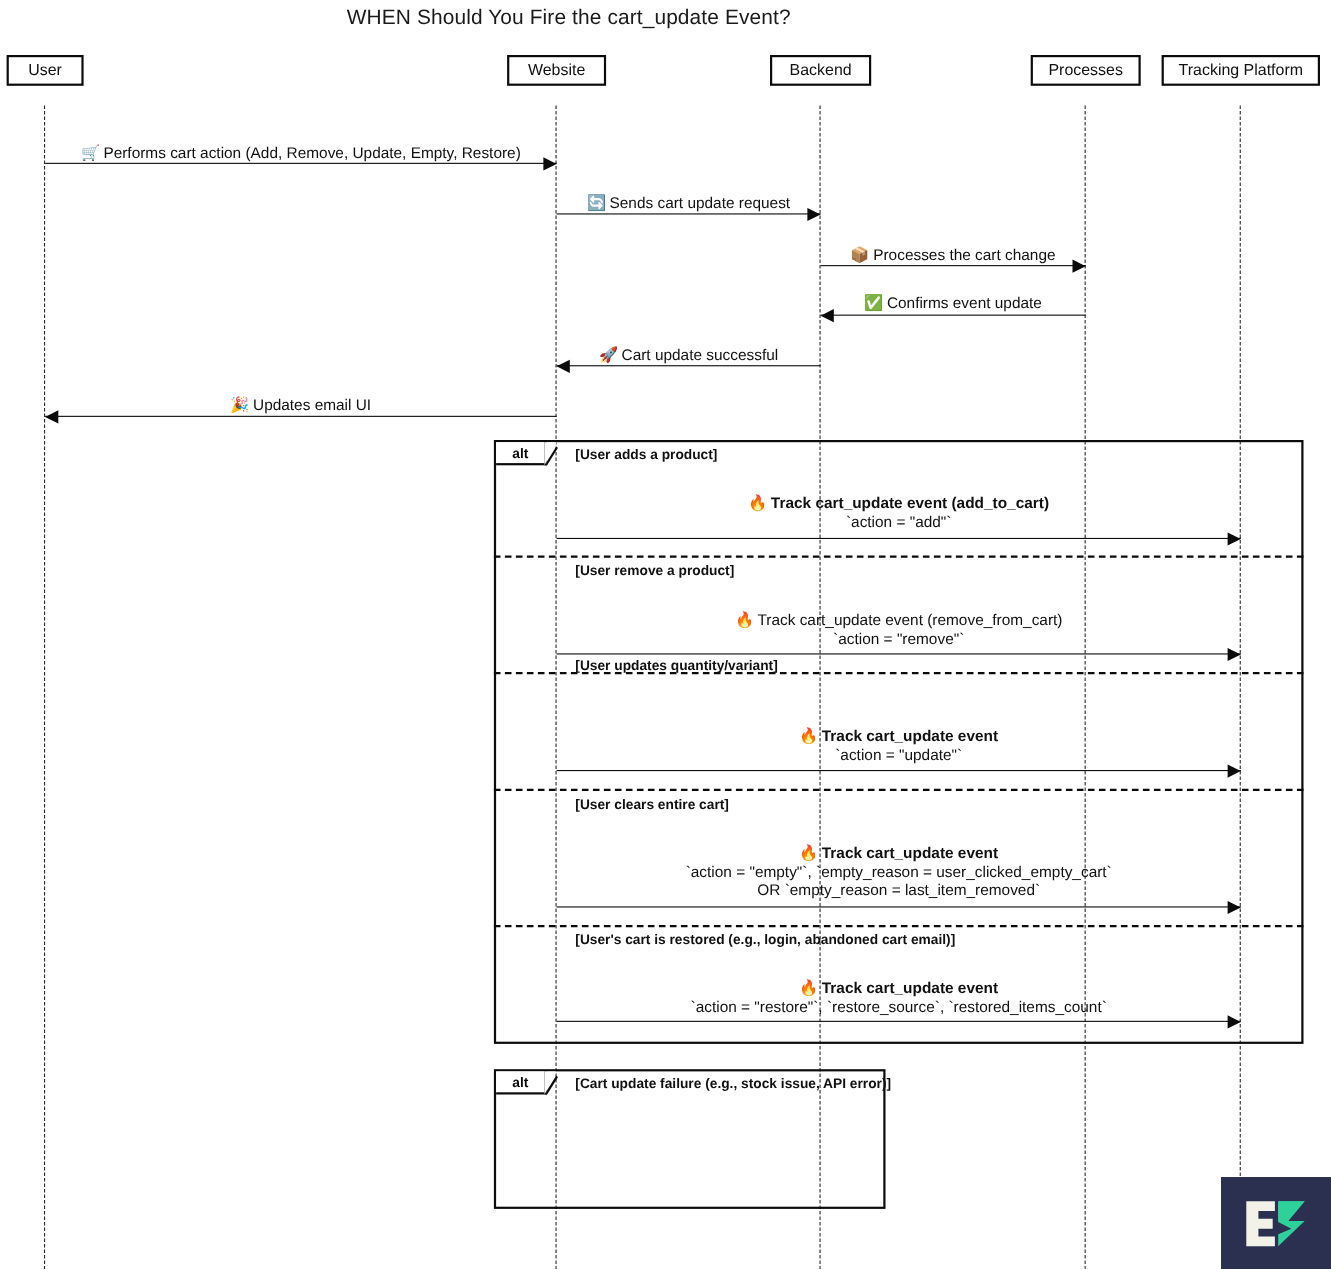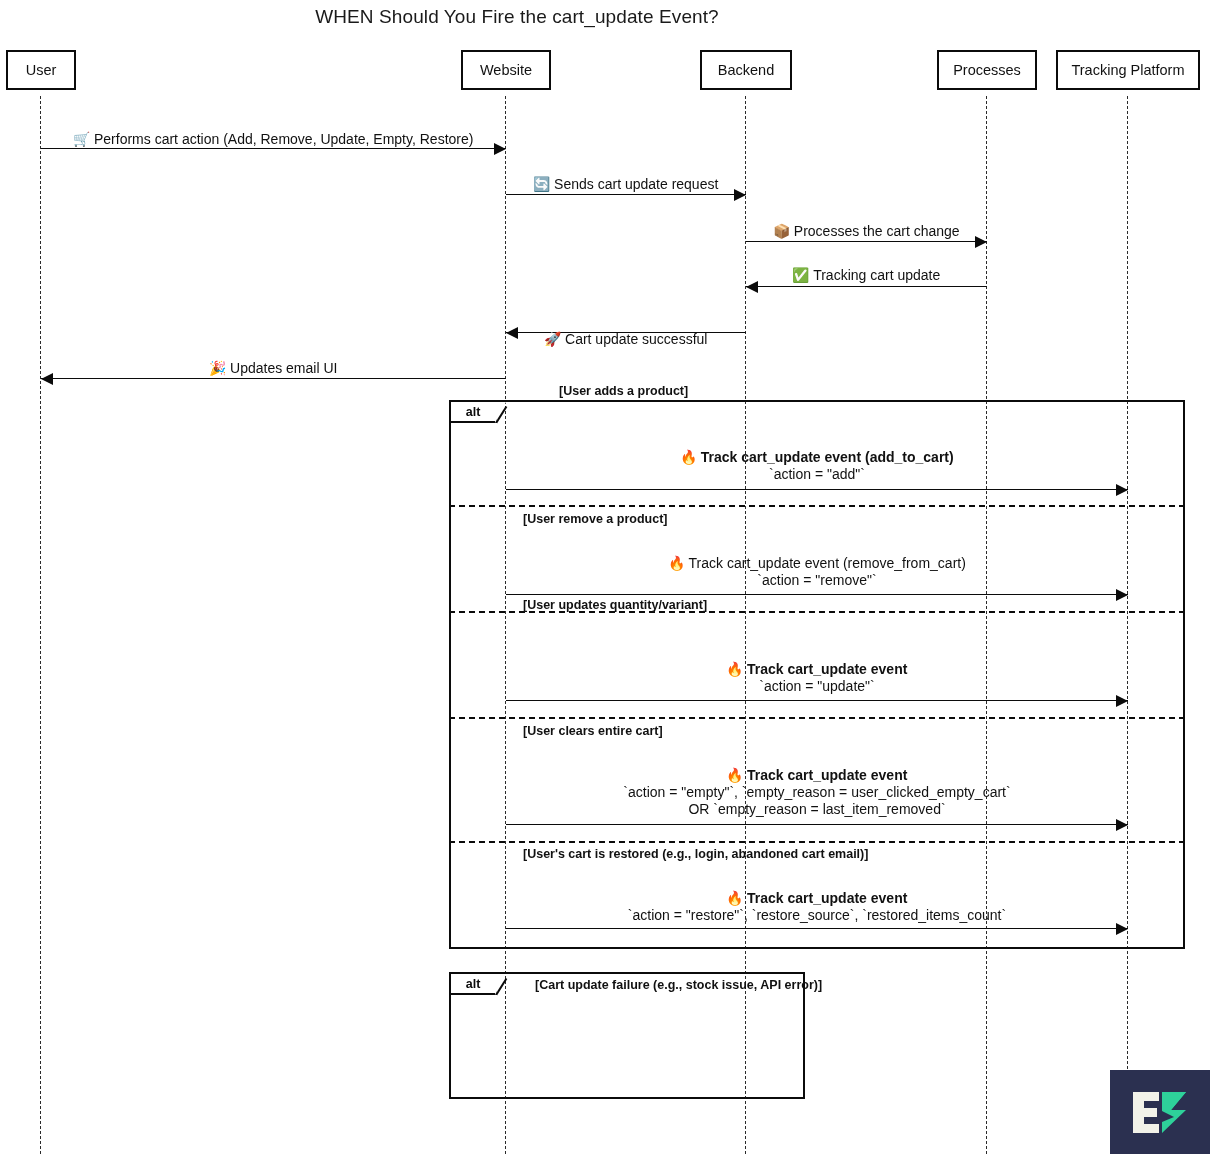--- a/index.html
+++ b/index.html
@@ -24,21 +24,21 @@
     text-align: center;
     font-size: 19px;
     color: #1a1a1a;
     letter-spacing: .1px;
   }
   
   .participant {
     position: absolute;
     border: 2.5px solid #0b0b0b;
     background: #ffffff;
-    height: 40px;
+    height: 28px;
     display: flex; align-items: center; justify-content: center;
     font-size: 14.5px;
     color: #111;
     white-space: nowrap;
   }
   
   .lifeline {
     position: absolute;
     width: 0;
     border-left: 1.6px dashed #2a2a2a;
@@ -185,60 +185,60 @@
       </div>
       <div class="participant" style="left: 1056px; top: 50px; width: 144px;">
         <span>Tracking Platform</span>
       </div>
     </div>
   <div id="layer-alts">
       <div class="alt-frame" style="left: 449px; top: 400px; width: 736px; height: 549px;">
         <div class="alt-tab">alt</div>
         <div class="alt-tab-corner"></div>
       </div>
-      <div class="alt-cond" style="left: 523px; top: 384px; margin-left: 36px;">[User adds a product]</div>
+      <div class="alt-cond" style="left: 523px; top: 406px;">[User adds a product]</div>
       <div class="alt-divider" style="left: 449px; top: 505px; width: 736px;"></div>
       <div class="alt-cond" style="left: 523px; top: 512px;">[User remove a product]</div>
       <div class="alt-divider" style="left: 449px; top: 611px; width: 736px;"></div>
       <div class="alt-cond" style="left: 523px; top: 598px;">[User updates quantity/variant]</div>
       <div class="alt-divider" style="left: 449px; top: 717px; width: 736px;"></div>
       <div class="alt-cond" style="left: 523px; top: 724px;">[User clears entire cart]</div>
       <div class="alt-divider" style="left: 449px; top: 841px; width: 736px;"></div>
       <div class="alt-cond" style="left: 523px; top: 847px;">[User's cart is restored (e.g., login, abandoned cart email)]</div>
       <div class="alt-frame" style="left: 449px; top: 972px; width: 356px; height: 127px;">
         <div class="alt-tab">alt</div>
         <div class="alt-tab-corner"></div>
       </div>
-      <div class="alt-cond" style="left: 523px; top: 978px; margin-left: 12px;">[Cart update failure (e.g., stock issue, API error)]</div>
+      <div class="alt-cond" style="left: 523px; top: 978px;">[Cart update failure (e.g., stock issue, API error)]</div>
     </div>
   <div id="layer-messages">
       <div class="msg-line" style="left: 41px; top: 148px; width: 465px;"></div>
       <div class="arrowhead right" style="top: 142.5px; left: 494px;"></div>
       <div class="msg-label" style="top: 131px; left: 0px; width: 1210px; text-align: left;">
         <span style="position: absolute; left: 273.5px; transform: translateX(-50%); white-space: nowrap;"><span class="emoji">🛒</span><span>Performs cart action (Add, Remove, Update, Empty, Restore)</span></span>
       </div>
       <div class="msg-line" style="left: 506px; top: 194px; width: 240px;"></div>
       <div class="arrowhead right" style="top: 188.5px; left: 734px;"></div>
       <div class="msg-label" style="top: 176px; left: 0px; width: 1210px; text-align: left;">
         <span style="position: absolute; left: 626px; transform: translateX(-50%); white-space: nowrap;"><span class="emoji">🔄</span><span>Sends cart update request</span></span>
       </div>
       <div class="msg-line" style="left: 746px; top: 241px; width: 241px;"></div>
       <div class="arrowhead right" style="top: 235.5px; left: 975px;"></div>
       <div class="msg-label" style="top: 223px; left: 0px; width: 1210px; text-align: left;">
         <span style="position: absolute; left: 866.5px; transform: translateX(-50%); white-space: nowrap;"><span class="emoji">📦</span><span>Processes the cart change</span></span>
       </div>
       <div class="msg-line" style="left: 746px; top: 286px; width: 241px;"></div>
       <div class="arrowhead left" style="top: 280.5px; left: 746px;"></div>
       <div class="msg-label" style="top: 267px; left: 0px; width: 1210px; text-align: left;">
-        <span style="position: absolute; left: 866.5px; transform: translateX(-50%); white-space: nowrap;"><span class="emoji">✅</span><span>Tracking cart update</span></span>
+        <span style="position: absolute; left: 866.5px; transform: translateX(-50%); white-space: nowrap;"><span class="emoji">✅</span><span>Confirms event update</span></span>
       </div>
       <div class="msg-line" style="left: 506px; top: 332px; width: 240px;"></div>
       <div class="arrowhead left" style="top: 326.5px; left: 506px;"></div>
       <div class="msg-label" style="top: 314px; left: 0px; width: 1210px; text-align: left;">
-        <span style="position: absolute; left: 626px; transform: translateX(-50%); white-space: nowrap; margin-top: 17px;"><span class="emoji">🚀</span><span>Cart update successful</span></span>
+        <span style="position: absolute; left: 626px; transform: translateX(-50%); white-space: nowrap;"><span class="emoji">🚀</span><span>Cart update successful</span></span>
       </div>
       <div class="msg-line" style="left: 41px; top: 378px; width: 465px;"></div>
       <div class="arrowhead left" style="top: 372.5px; left: 41px;"></div>
       <div class="msg-label" style="top: 360px; left: 0px; width: 1210px; text-align: left;">
         <span style="position: absolute; left: 273.5px; transform: translateX(-50%); white-space: nowrap;"><span class="emoji">🎉</span><span>Updates email UI</span></span>
       </div>
       <div class="msg-line" style="left: 506px; top: 489px; width: 622px;"></div>
       <div class="arrowhead right" style="top: 483.5px; left: 1116px;"></div>
       <div class="msg-label" style="top: 449px; left: 0px; width: 1210px; text-align: left;">
         <span style="position: absolute; left: 817px; transform: translateX(-50%); white-space: nowrap; font-weight: bold;"><span class="emoji">🔥</span><span>Track cart_update event (add_to_cart)</span></span>

